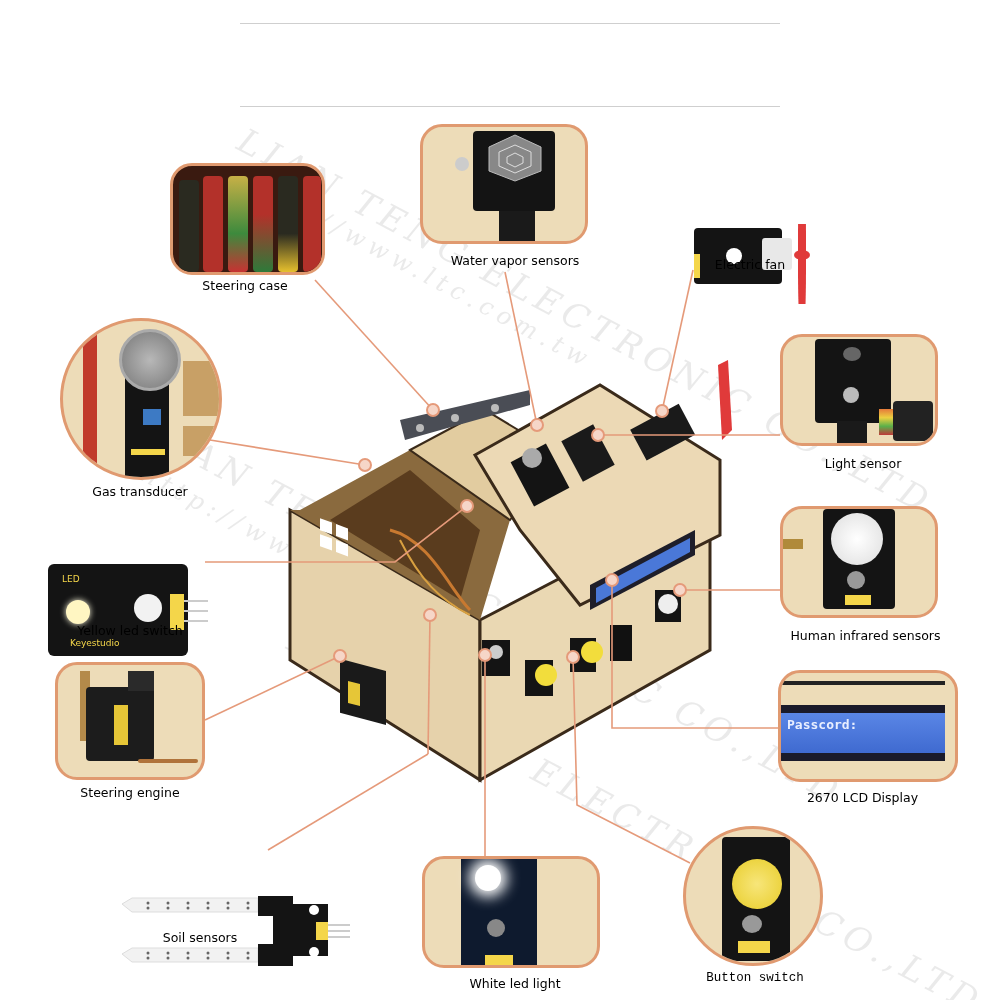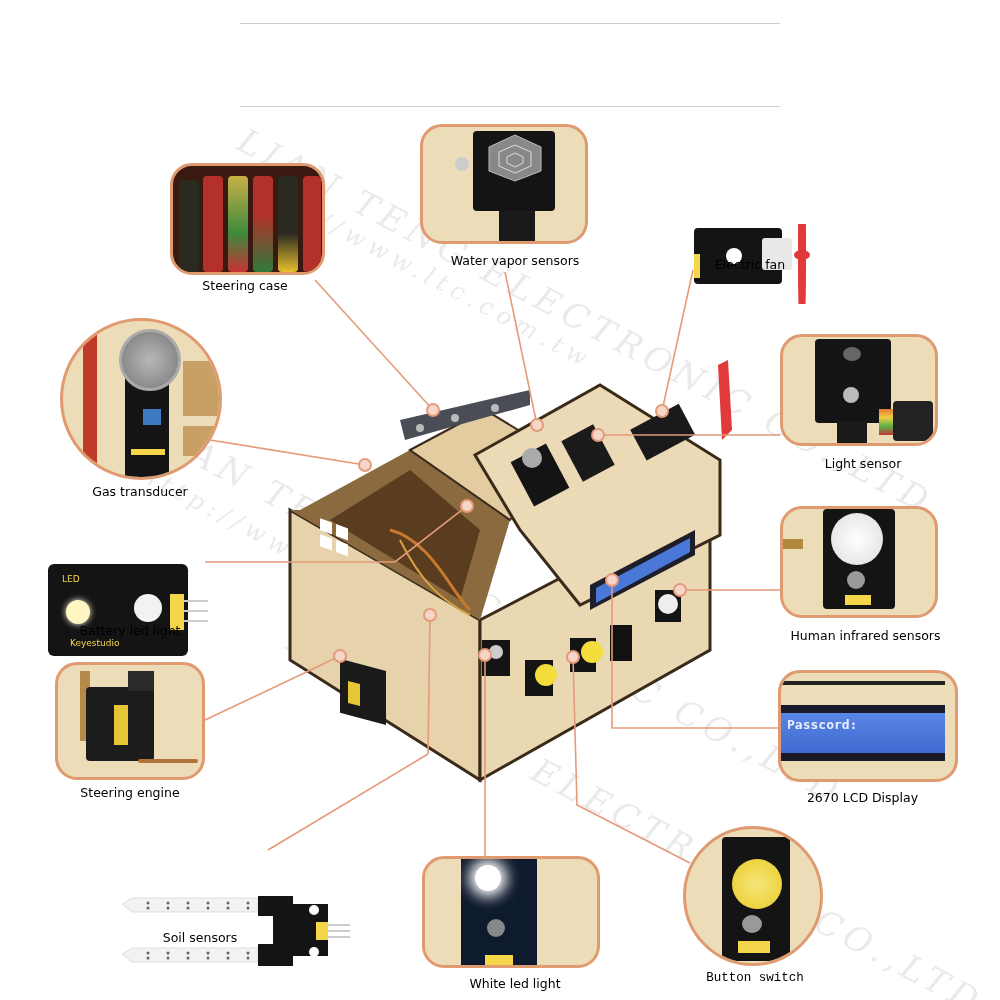--- a/index.html
+++ b/index.html
@@ -190,21 +190,21 @@
   <div class="pcb" style="left:0;top:0;width:140px;height:92px;border-radius:6px;"></div>
   <div style="position:absolute;left:14px;top:10px;color:#f4d64a;font-size:9px;">LED</div>
   <div style="position:absolute;left:18px;top:36px;width:24px;height:24px;border-radius:50%;background:#fff6c2;box-shadow:0 0 6px #fffbe0;"></div>
   <div style="position:absolute;left:86px;top:30px;width:28px;height:28px;border-radius:50%;background:#f2f2f2;"></div>
   <div class="pin" style="left:122px;top:30px;width:14px;height:36px;"></div>
   <div style="position:absolute;left:136px;top:36px;width:24px;height:2px;background:#ccc;"></div>
   <div style="position:absolute;left:136px;top:46px;width:24px;height:2px;background:#ccc;"></div>
   <div style="position:absolute;left:136px;top:56px;width:24px;height:2px;background:#ccc;"></div>
   <div style="position:absolute;left:22px;top:74px;color:#f4d64a;font-size:9px;">Keyestudio</div>
 </div>
-<div class="label" style="left:70px;top:623px;width:120px;">Battery led light</div>
+<div class="label" style="left:70px;top:623px;width:120px;">Yellow led switch</div>
 
 <div class="thumb round" style="left:780px;top:506px;width:158px;height:112px;">
   <div style="position:absolute;left:0;top:30px;width:20px;height:10px;background:#b08a3a;"></div>
   <div class="pcb" style="left:40px;top:0;width:72px;height:100px;"></div>
   <div style="position:absolute;left:48px;top:4px;width:52px;height:52px;border-radius:50%;background:radial-gradient(#fff,#ddd);"></div>
   <div style="position:absolute;left:64px;top:62px;width:18px;height:18px;border-radius:50%;background:#999;"></div>
   <div class="pin" style="left:62px;top:86px;width:26px;height:10px;"></div>
 </div>
 <div class="label" style="left:783px;top:628px;width:165px;">Human infrared sensors</div>
 

